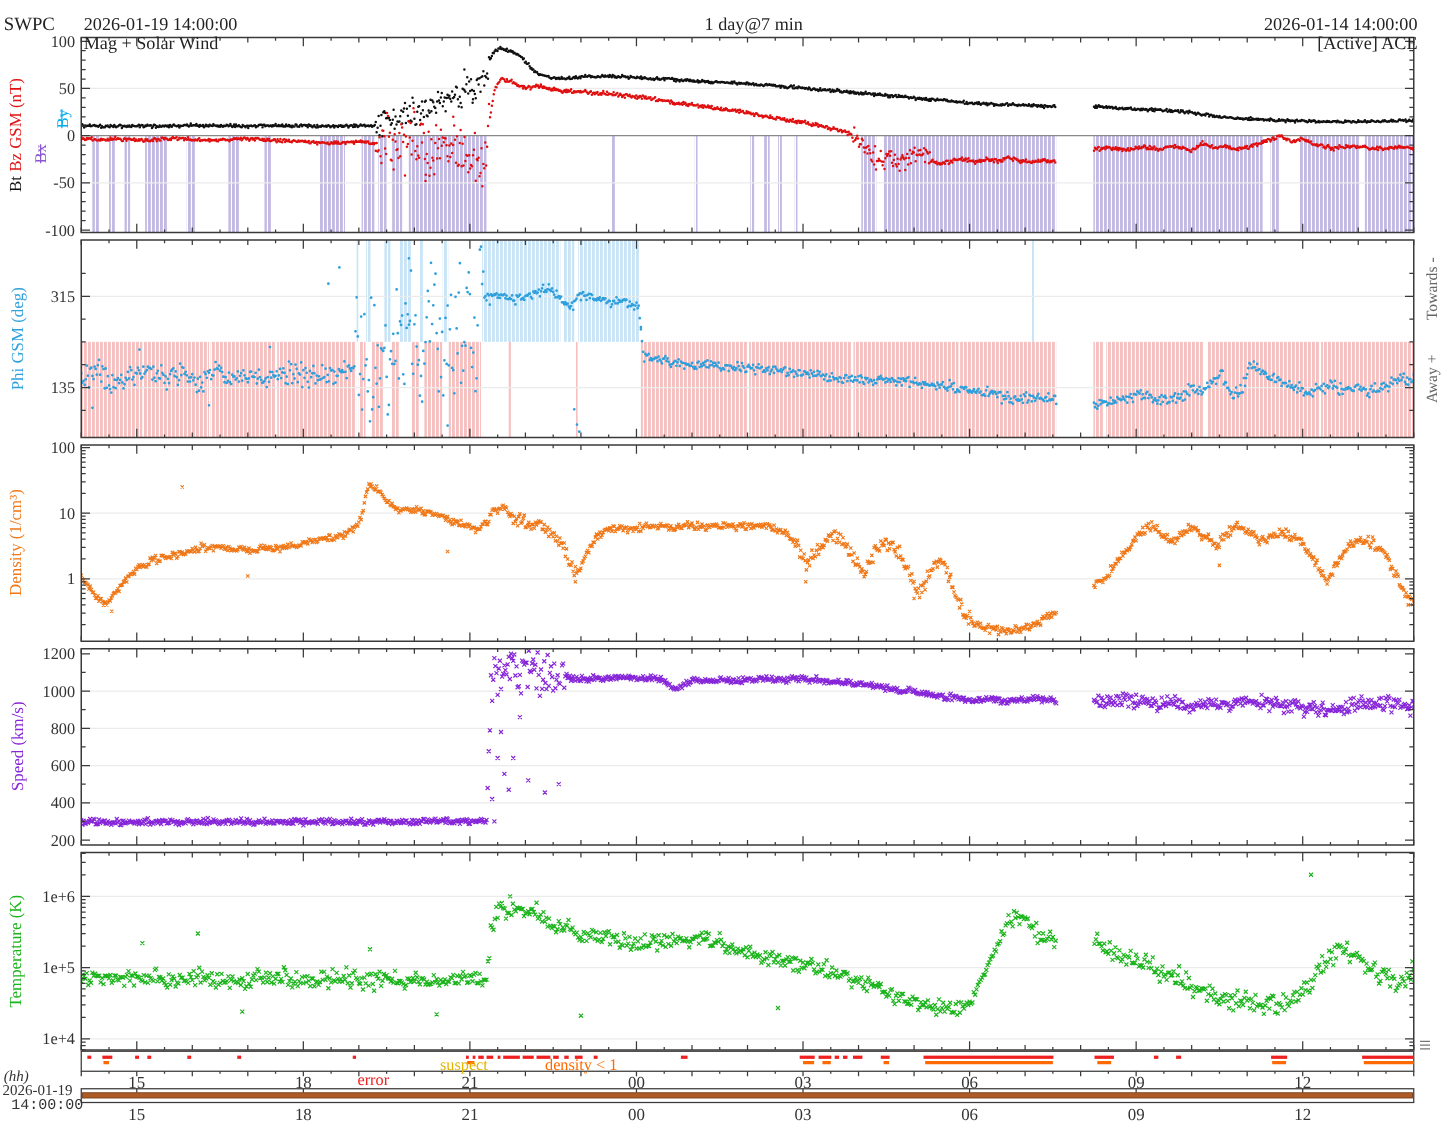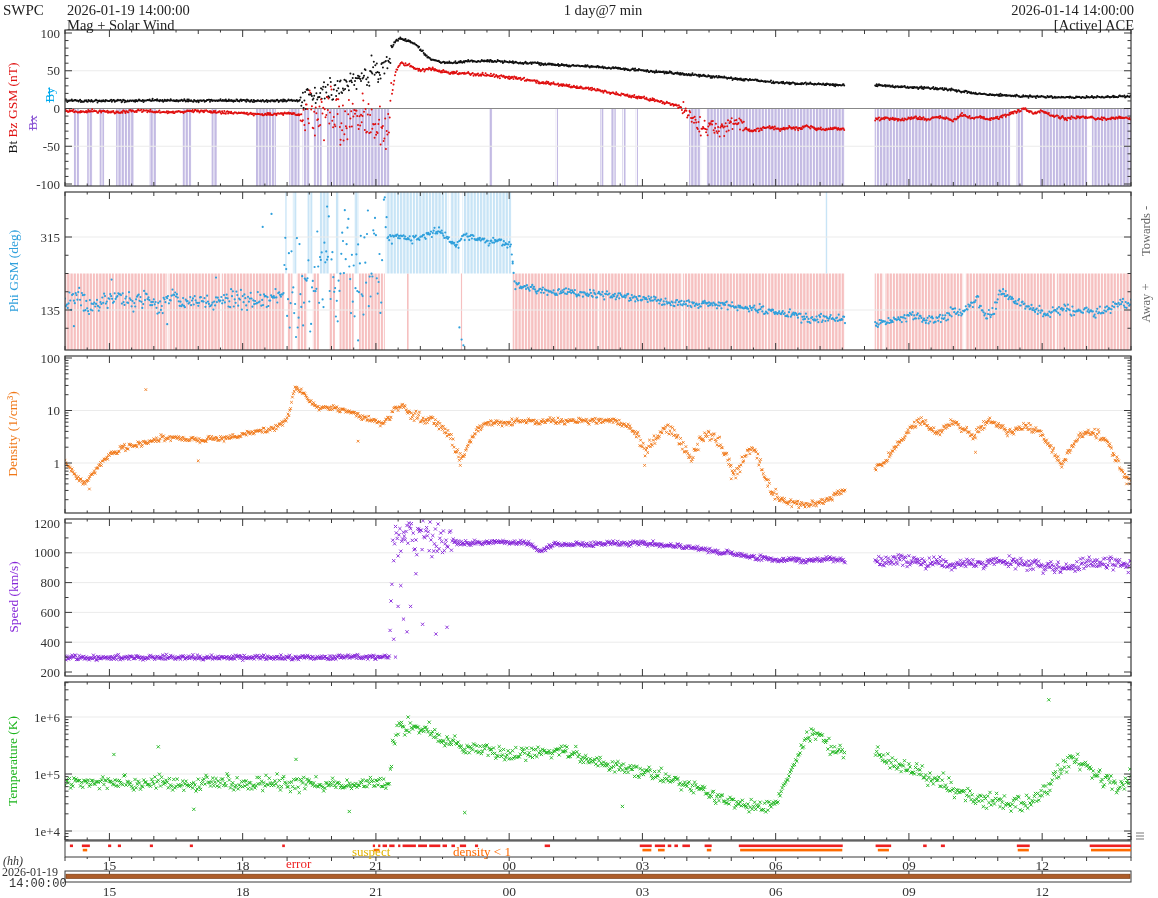--- a/index.html
+++ b/index.html
@@ -2,21 +2,21 @@
 <html><head>
 <meta charset="utf-8">
 <style>
   html,body{margin:0;padding:0;background:#fff;}
   .wrap{position:relative;width:1158px;height:898px;background:#fff;
         font-family:"Liberation Serif","DejaVu Serif",serif;color:#222;overflow:hidden;}
   .abs{position:absolute;white-space:nowrap;}
   .vlabel{position:absolute;white-space:nowrap;transform:translate(-50%,-50%) rotate(-90deg);}
   .strike{text-decoration:line-through;}
   svg{position:absolute;left:0;top:0;}
-  .hdr{font-size:14.5px;color:#222;}
+  .hdr{font-size:14.5px;color:#222;margin-top:10px;}
   .small{font-size:12px;color:#333;}
 </style>
 </head>
 <body>
 
 <div class="wrap">
 
   <svg id="plot" width="1158" height="898" viewBox="0 0 1158 898">
       <defs>
         <pattern id="st-purple" width="3.2" height="6" patternUnits="userSpaceOnUse">
@@ -246,18 +246,18 @@
   <div class="vlabel" style="left:14px;top:271px;font-size:13.5px;color:#2fa0dc;">Phi GSM (deg)</div>
   <div class="vlabel" style="left:13px;top:434px;font-size:13.5px;color:#f07818;">Density (1/cm³)</div>
   <div class="vlabel" style="left:14px;top:597px;font-size:13.5px;color:#8626d8;">Speed (km/s)</div>
   <div class="vlabel" style="left:13px;top:761px;font-size:13.5px;color:#1cb41c;">Temperature (K)</div>
 
   <div class="vlabel" style="left:1146px;top:231px;font-size:12.5px;color:#666;">Towards -</div>
   <div class="vlabel" style="left:1146px;top:303px;font-size:12.5px;color:#666;">Away +</div>
 
   <div class="abs" style="left:286px;top:844px;font-size:13px;color:#ee2020;margin-top:12px;">error</div>
   <div class="abs" style="left:352px;top:844px;font-size:13px;color:#e2b400;">suspect</div>
-  <div class="abs" style="left:436px;top:844px;font-size:13px;color:#ff6a00;margin-left:17px;">density &lt; 1</div>
+  <div class="abs" style="left:436px;top:844px;font-size:13px;color:#ff6a00;">density &lt; 1</div>
 
   <div class="abs small" style="left:3px;top:854px;font-style:italic;">(hh)</div>
   <div class="abs small" style="left:2px;top:865px;">2026-01-19</div>
   <div class="abs small" style="left:9px;top:877px;font-family:Liberation Mono, monospace;">14:00:00</div>
 </div>
 
 </body></html>

